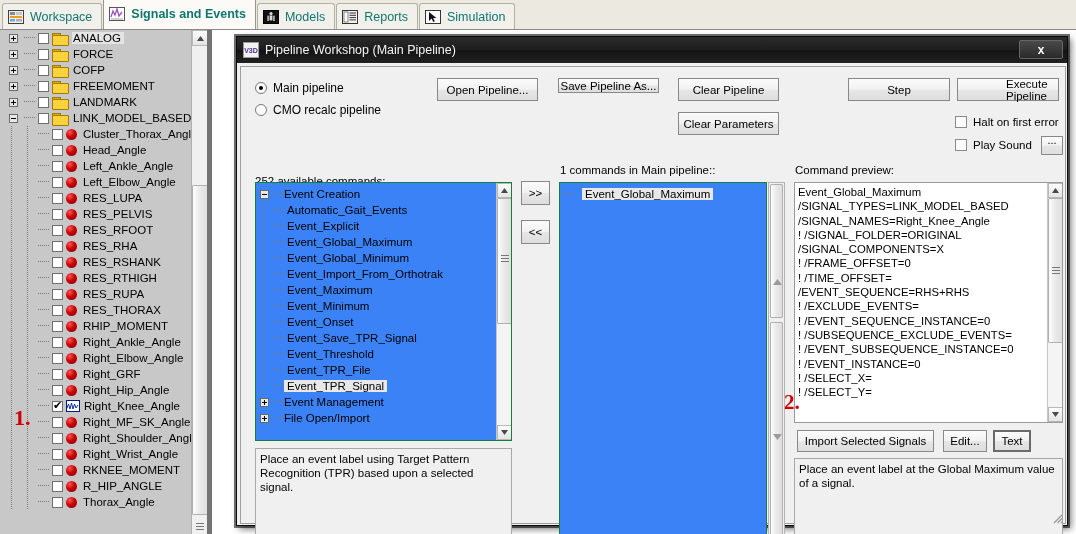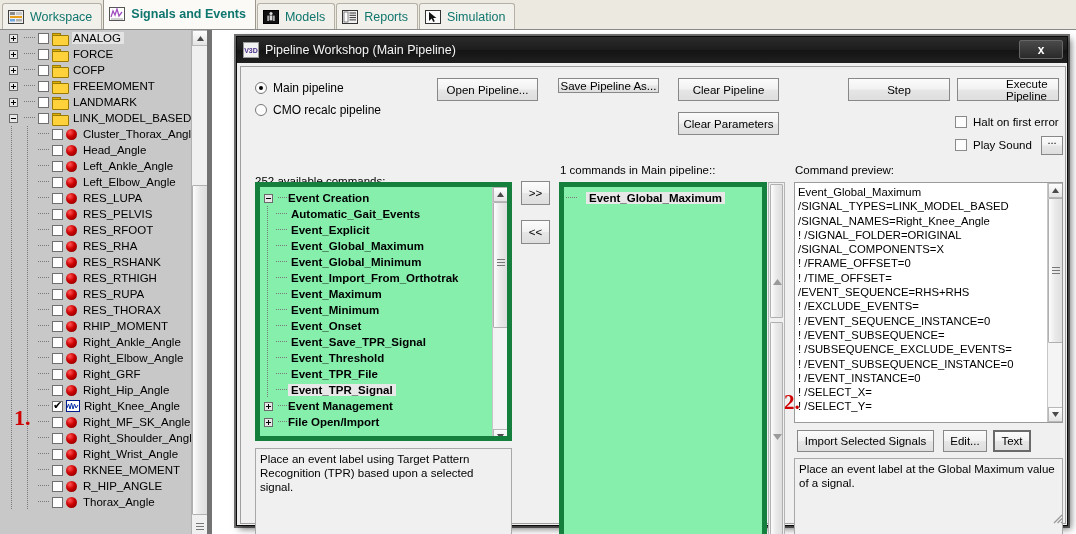--- a/index.html
+++ b/index.html
@@ -185,22 +185,22 @@
 
   .chkrow { display:flex; align-items:center; font-size:11.5px; }
   .chk2 {
     width:12px; height:12px; flex:0 0 12px; border:1px solid #8a8a8a;
     background:#fdfdfd; margin-right:6px;
   }
 
   .caption { font-size:11.5px; color:#000; }
 
   .listbox {
-    background:#86efac; border:5px solid #15803d;
-    overflow:hidden; position:relative;font-weight:bold;
+    background:#3b82f6; border:1px solid #15803d;
+    overflow:hidden; position:relative;
   }
   .cmdrow {
     height:16px; font-size:11.5px; display:flex; align-items:center;
     white-space:nowrap; color:#000;
   }
   .cmdrow .lbl { padding:0 3px; }
   .cmdrow .lbl.hi { background:#e8e8e8; }
 
   .preview {
     background:#fff; border:1px solid #9a9a9a; position:relative; overflow:hidden;
@@ -723,21 +723,20 @@
             <div class="pvline">Event_Global_Maximum</div>
             <div class="pvline">/SIGNAL_TYPES=LINK_MODEL_BASED</div>
             <div class="pvline">/SIGNAL_NAMES=Right_Knee_Angle</div>
             <div class="pvline">! /SIGNAL_FOLDER=ORIGINAL</div>
             <div class="pvline">/SIGNAL_COMPONENTS=X</div>
             <div class="pvline">! /FRAME_OFFSET=0</div>
             <div class="pvline">! /TIME_OFFSET=</div>
             <div class="pvline">/EVENT_SEQUENCE=RHS+RHS</div>
             <div class="pvline">! /EXCLUDE_EVENTS=</div>
             <div class="pvline">! /EVENT_SEQUENCE_INSTANCE=0</div>
-            <div class="pvline">! /EVENT_SUBSEQUENCE=</div>
             <div class="pvline">! /SUBSEQUENCE_EXCLUDE_EVENTS=</div>
             <div class="pvline">! /EVENT_SUBSEQUENCE_INSTANCE=0</div>
             <div class="pvline">! /EVENT_INSTANCE=0</div>
             <div class="pvline">! /SELECT_X=</div>
             <div class="pvline">! /SELECT_Y=</div>
           </div>
         <div class="vscroll" style="right:0;top:0;height:239px;">
           <div class="sb-arrow" style="width:15px;height:15px;">
             <svg width="7" height="5" viewBox="0 0 7 5">
                 <polygon points="3.5,0 7,5 0,5" fill="#4a4a4a"></polygon>

